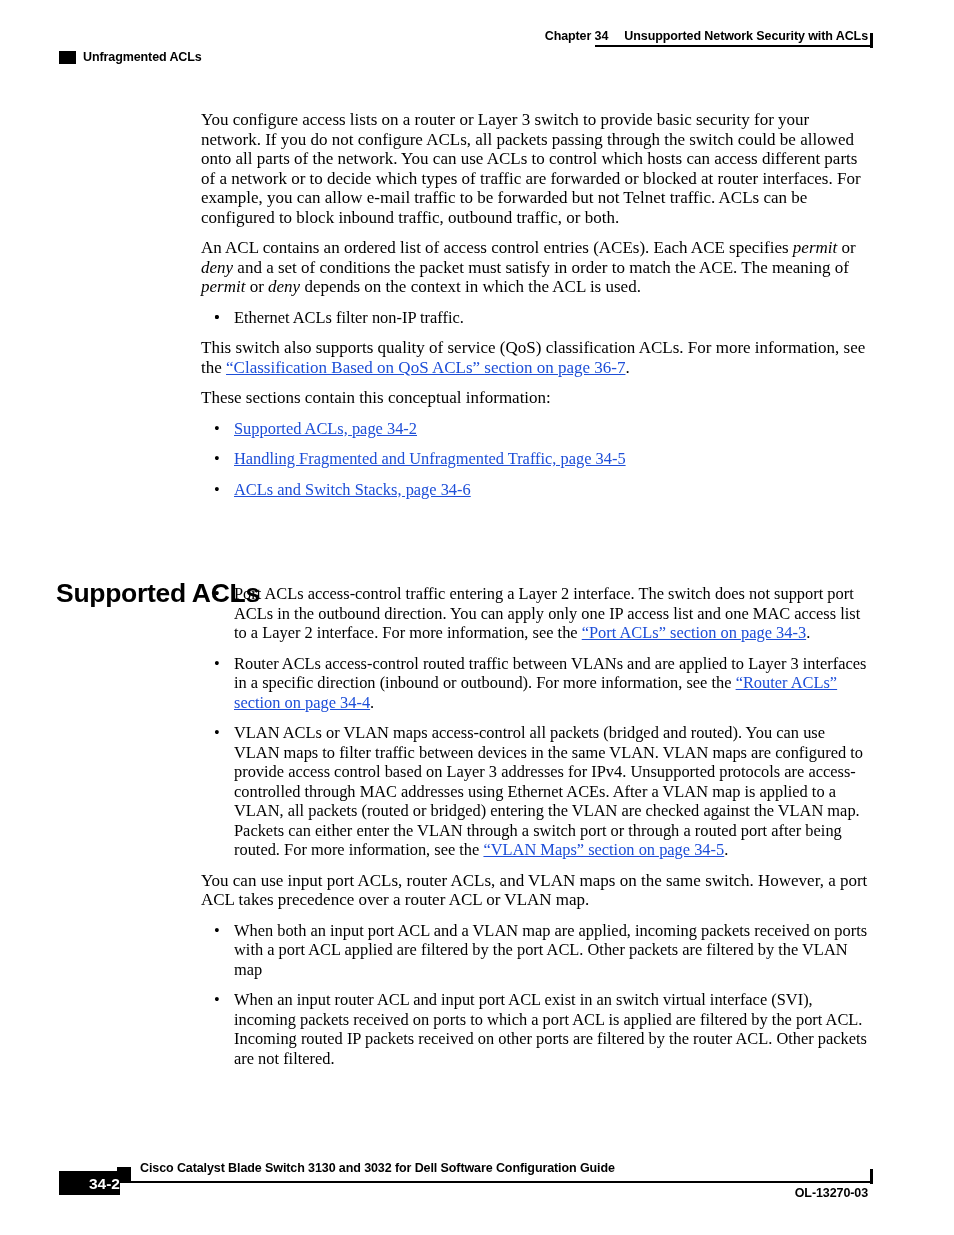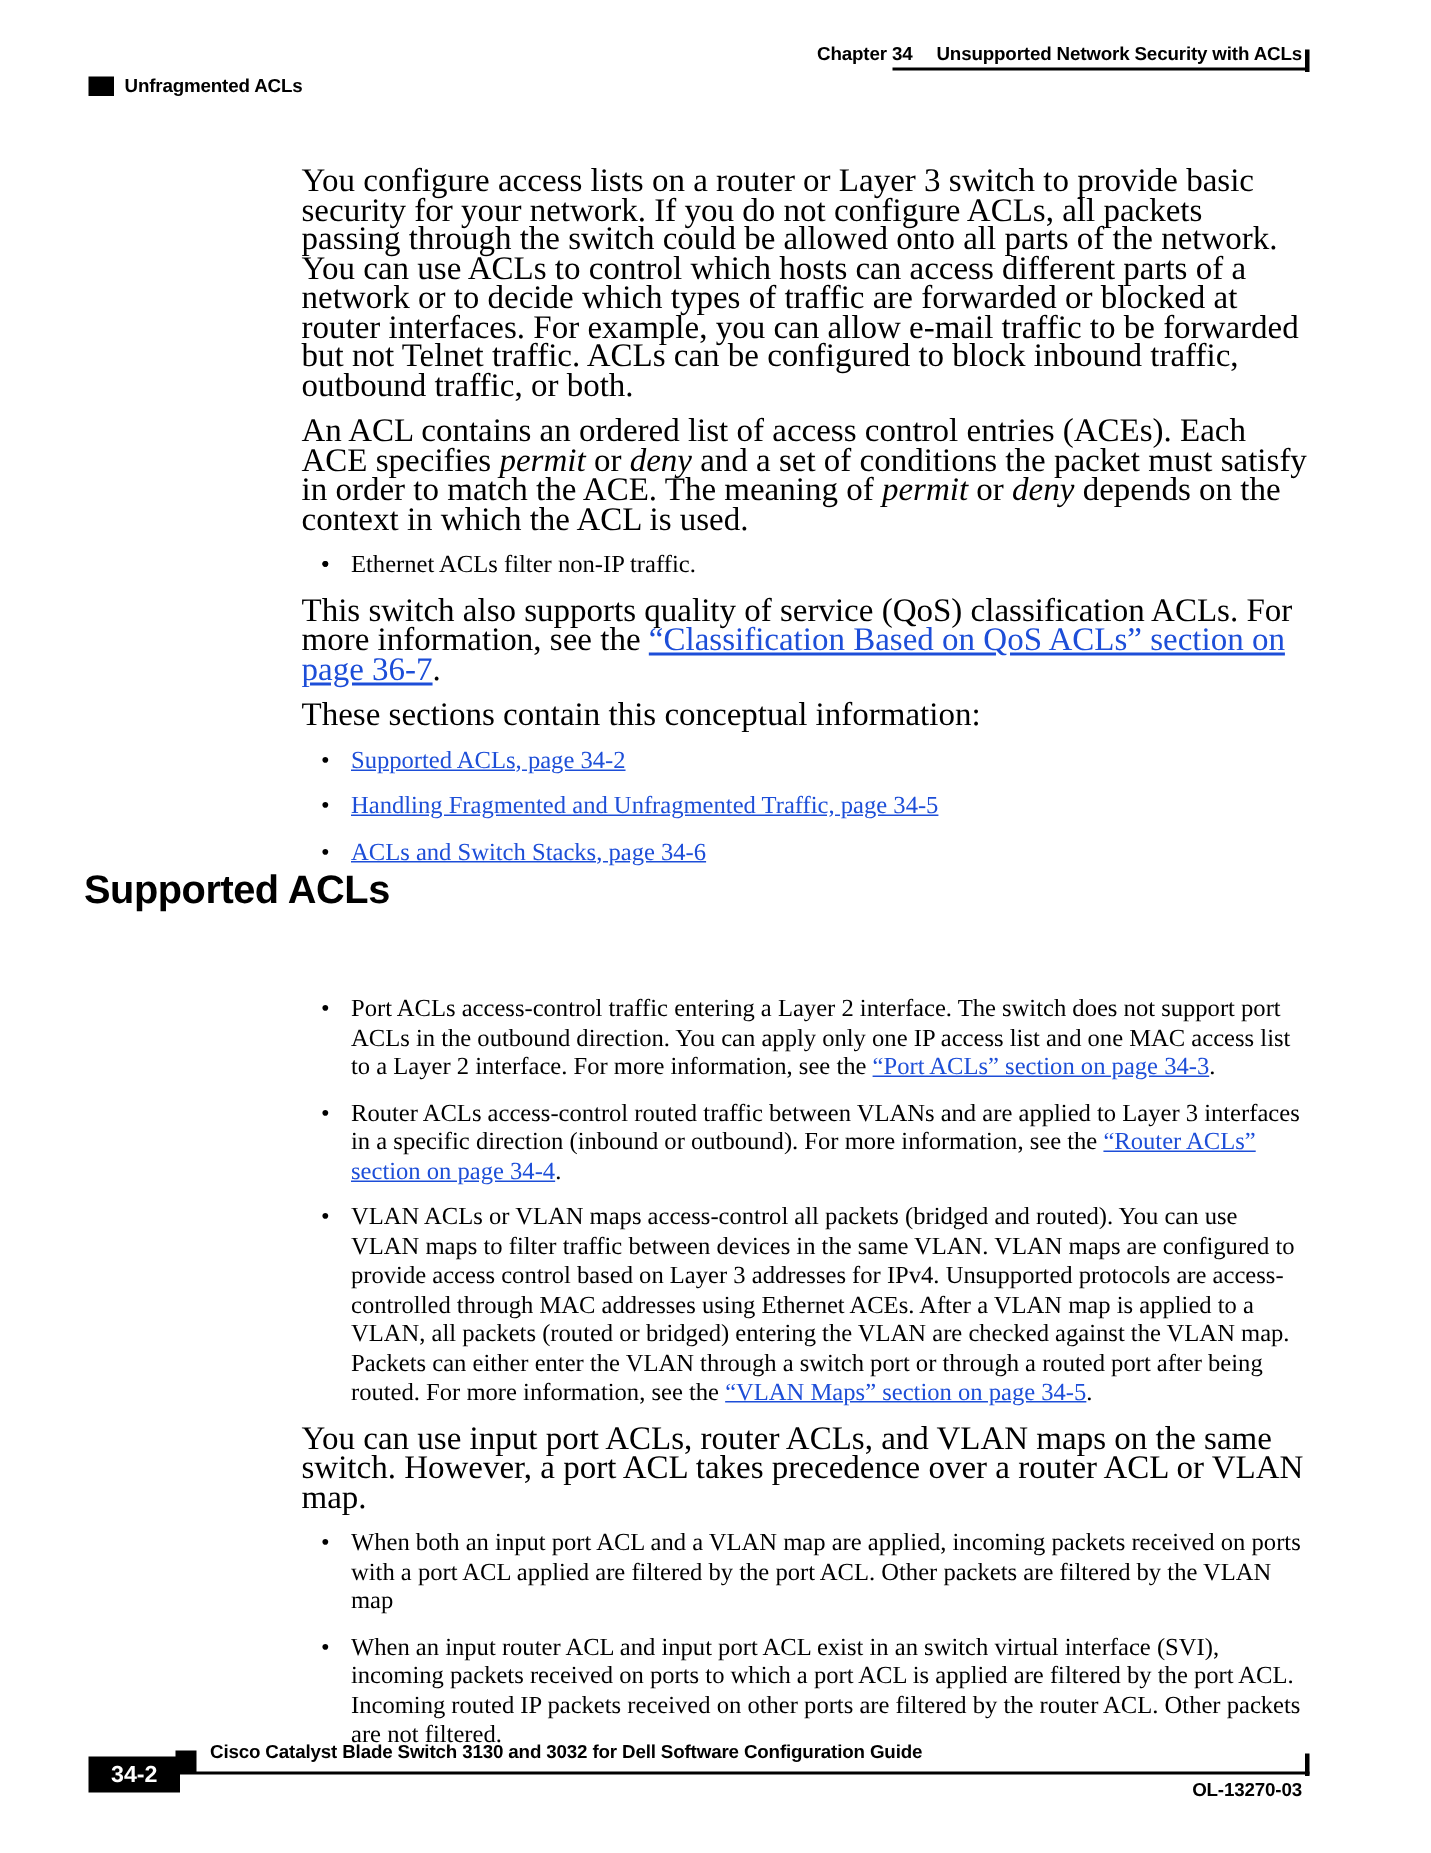--- a/index.html
+++ b/index.html
@@ -78,21 +78,21 @@
     left: 0;
     top: 110px;
     width: 954px;
   }
   .col {
     margin-left: 201px;
     width: 672px;
   }
   p.body {
     margin: 0 0 11px 0;
-    font-size: 22px;
+    font-size: 17px;
     line-height: 19.5px;
     text-align: left;
   }
   .ul {
     margin: 0 0 11px 0;
     padding: 0;
     list-style: none;
   }
   .ul li {
     position: relative;
@@ -169,21 +169,21 @@
   .ftr-pagenum {
     position: absolute;
     left: 59px;
     top: 1173px;
     width: 61px;
     height: 24px;
     color: #ffffff;
     font-family: "Liberation Sans Narrow", "Liberation Sans", sans-serif;
     font-weight: bold;
     font-size: 15.5px;
-    text-align: center;
+    text-align: right;
     line-height: 21px;
   }
   .ftr-title {
     position: absolute;
     left: 140px;
     top: 1161px;
     font-family: "Liberation Sans Narrow", "Liberation Sans", sans-serif;
     font-weight: bold;
     font-size: 12.5px;
     letter-spacing: -0.1px;

